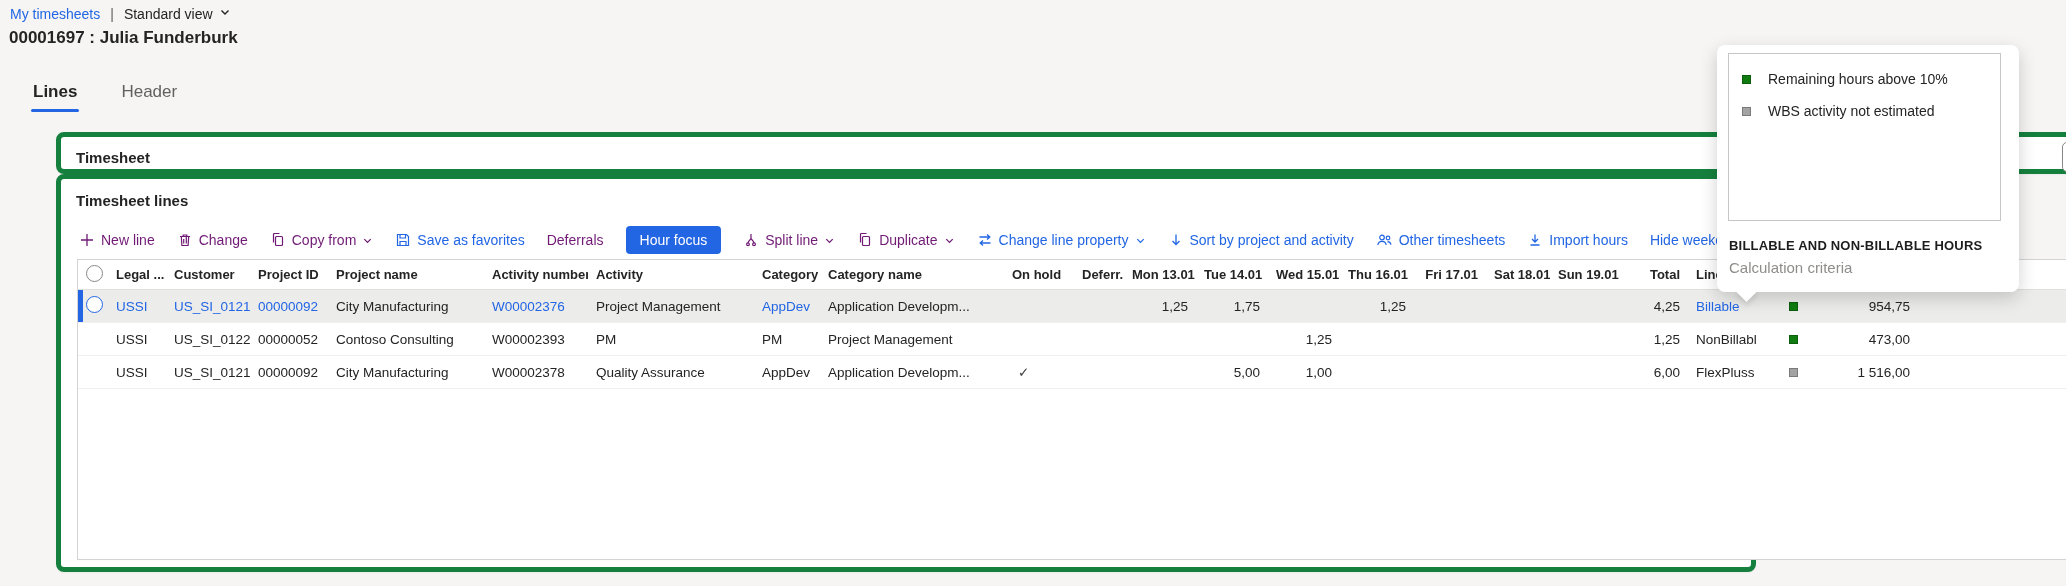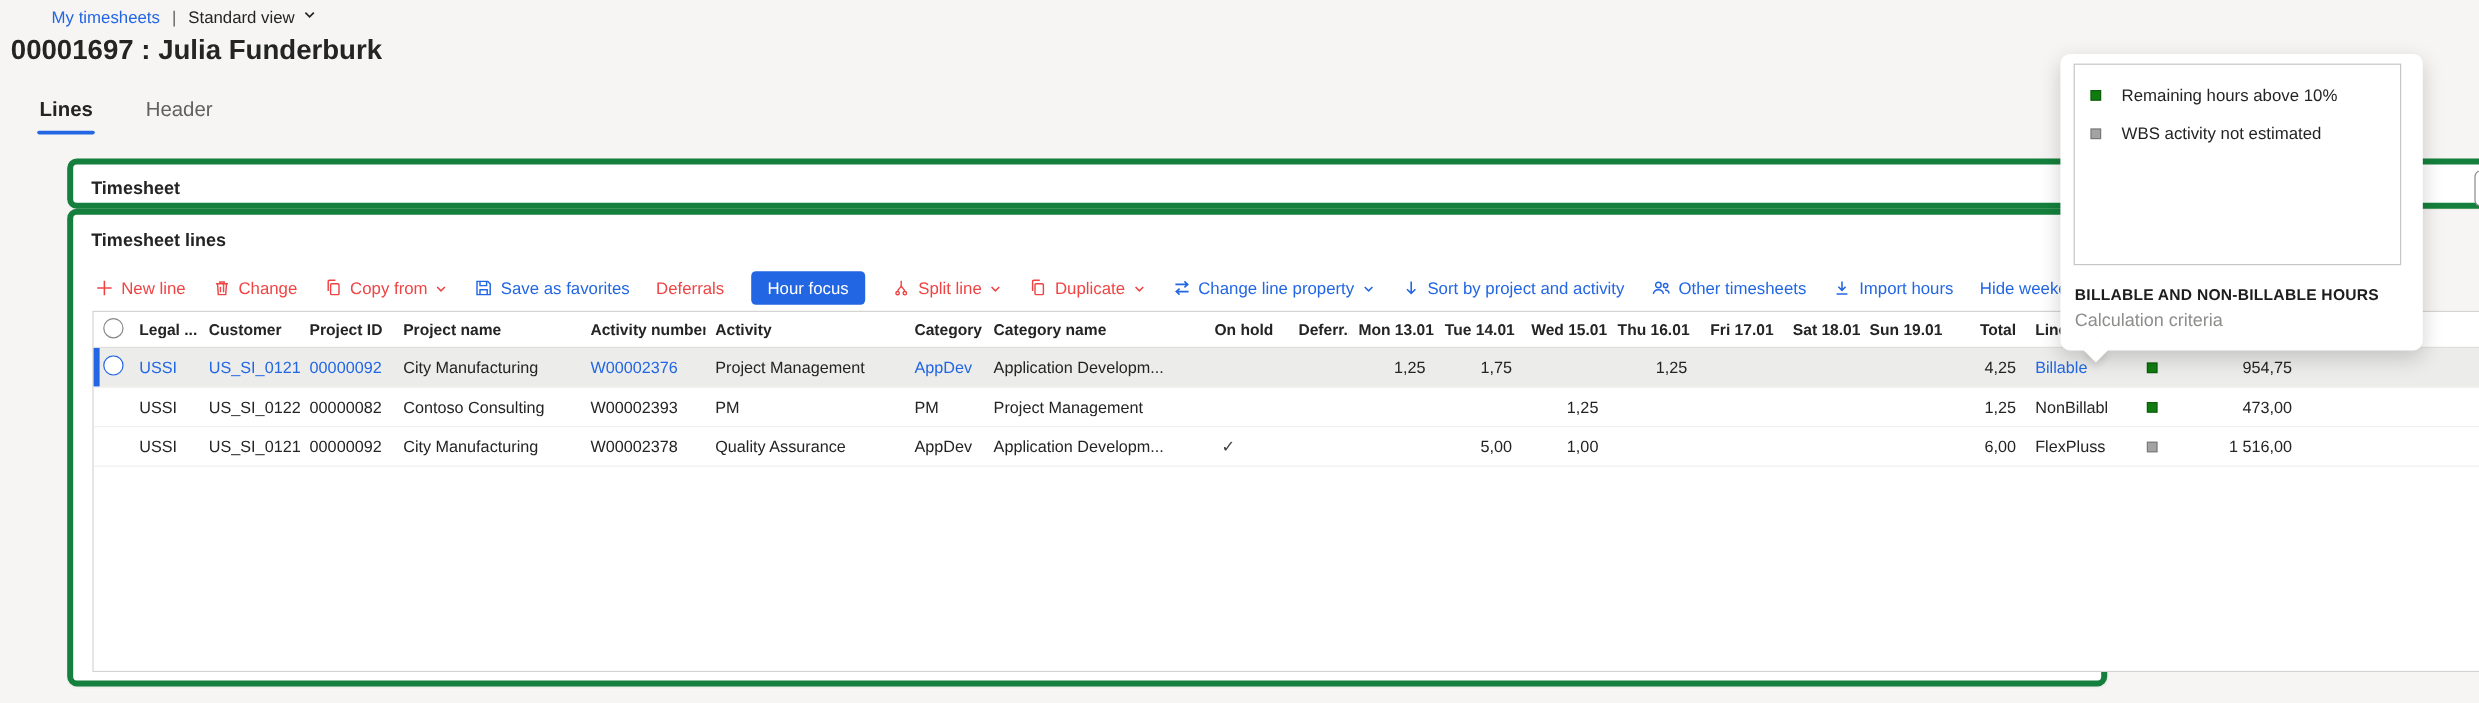--- a/index.html
+++ b/index.html
@@ -2,42 +2,42 @@
 <html><head>
 <meta charset="utf-8">
 <style>
   * { margin:0; padding:0; box-sizing:border-box; }
   html,body { background:#f6f5f4; }
   body { font-family:"Liberation Sans", sans-serif; color:#242424; }
   .page { position:relative; width:2066px; height:586px; background:#f6f5f4; overflow:hidden; }
 
   
   .breadcrumb { position:absolute; left:10px; top:6px; display:flex; align-items:center; gap:10px; font-size:14px; }
-  .breadcrumb a { color:#2266e3; text-decoration:none; cursor:pointer;margin-left:33px; }
+  .breadcrumb a { color:#2266e3; text-decoration:none; cursor:pointer; }
   .breadcrumb .sep { color:#616161; }
   .viewsel { display:flex; align-items:flex-start; gap:6px; color:#242424; cursor:pointer; }
-  .page-title { position:absolute; left:9px; top:28px; font-size:23px; font-weight:700; color:#242424; }
+  .page-title { position:absolute; left:9px; top:28px; font-size:17px; font-weight:700; color:#242424; }
   .tabs { position:absolute; left:12px; top:78px; display:flex; gap:40px; font-size:17px;margin-left:19px; }
   .tab { position:relative; padding:4px 2px 10px 2px; color:#616161; cursor:pointer; }
   .tab.active { color:#242424; font-weight:700; }
   .tab.active::after { content:""; position:absolute; left:0; right:0; bottom:0; height:3px; border-radius:2px; background:#2266e3; }
 
   
   .card { position:absolute; background:#fff; border:5px solid #15803d; border-radius:8px; box-shadow:0 1px 2px rgba(0,0,0,.04);margin-left:48px; }
   .card-timesheet { left:8px; top:132px; width:2050px; height:42px; }
   .card-timesheet .card-title { position:absolute; left:15px; top:12px; font-size:15px; font-weight:700; }
   .expand-btn { position:absolute; right:12px; top:5px; width:27px; height:30px; border:1px solid #8a8886; border-radius:5px; background:#fff;
                 display:flex; align-items:center; justify-content:center; cursor:pointer; color:#2266e3; }
   .card-lines { left:8px; top:174px; width:1700px; height:398px; }
   .card-lines .card-title { position:absolute; left:15px; top:13px; font-size:15px; font-weight:700; }
 
   
   .toolbar { position:absolute; left:18px; top:46px; height:30px; display:flex; align-items:center; gap:22px; font-size:14px; white-space:nowrap; }
   .tbi { display:flex; align-items:center; gap:6px; cursor:pointer; }
-  .tbi.disabled { color:#ef4444; }
+  .tbi.disabled { color:#701a75; }
   .tbi.link { color:#2266e3; }
   .tbi svg { flex:0 0 auto; }
   .btn-primary { background:#2266e3; color:#fff; border:none; border-radius:4px; padding:6px 14px; font-size:14px; font-family:inherit; cursor:pointer; }
 
   
   .grid { position:absolute; left:16px; top:80px; width:2031px; height:301px; border:1px solid #d6d4d2; background:#fff; font-size:13.5px; }
   .grow { position:relative; display:flex; align-items:center; height:33px; border-bottom:1px solid #f1f0ef; }
   .grow.header { height:30px; border-bottom:1px solid #e1dfdd; font-size:13px; font-weight:700; }
   .grow.selected { background:#ececeb; }
   .grow.selected::before { content:""; position:absolute; left:0; top:0; bottom:0; width:5px; background:#2266e3; }
@@ -253,21 +253,21 @@
         <div class="cell c-ind"><span class="indsq" style="background: rgb(16, 124, 16);"></span></div>
         <div class="cell c-rem num">954,75</div>
         <div class="cell c-fill"></div>
         <div class="cell c-dots"></div>
       </div>
 
       <div class="grow">
         <div class="cell c-sel"></div>
         <div class="cell c-legal">USSI</div>
         <div class="cell c-cust">US_SI_0122</div>
-        <div class="cell c-pid">00000082</div>
+        <div class="cell c-pid">00000052</div>
         <div class="cell c-pname">Contoso Consulting</div>
         <div class="cell c-anum">W00002393</div>
         <div class="cell c-act">PM</div>
         <div class="cell c-cat">PM</div>
         <div class="cell c-catname">Project Management</div>
         <div class="cell c-onhold"></div>
         <div class="cell c-defer"></div>
         <div class="cell c-mon num"></div>
         <div class="cell c-tue num"></div>
         <div class="cell c-wed num">1,25</div>

